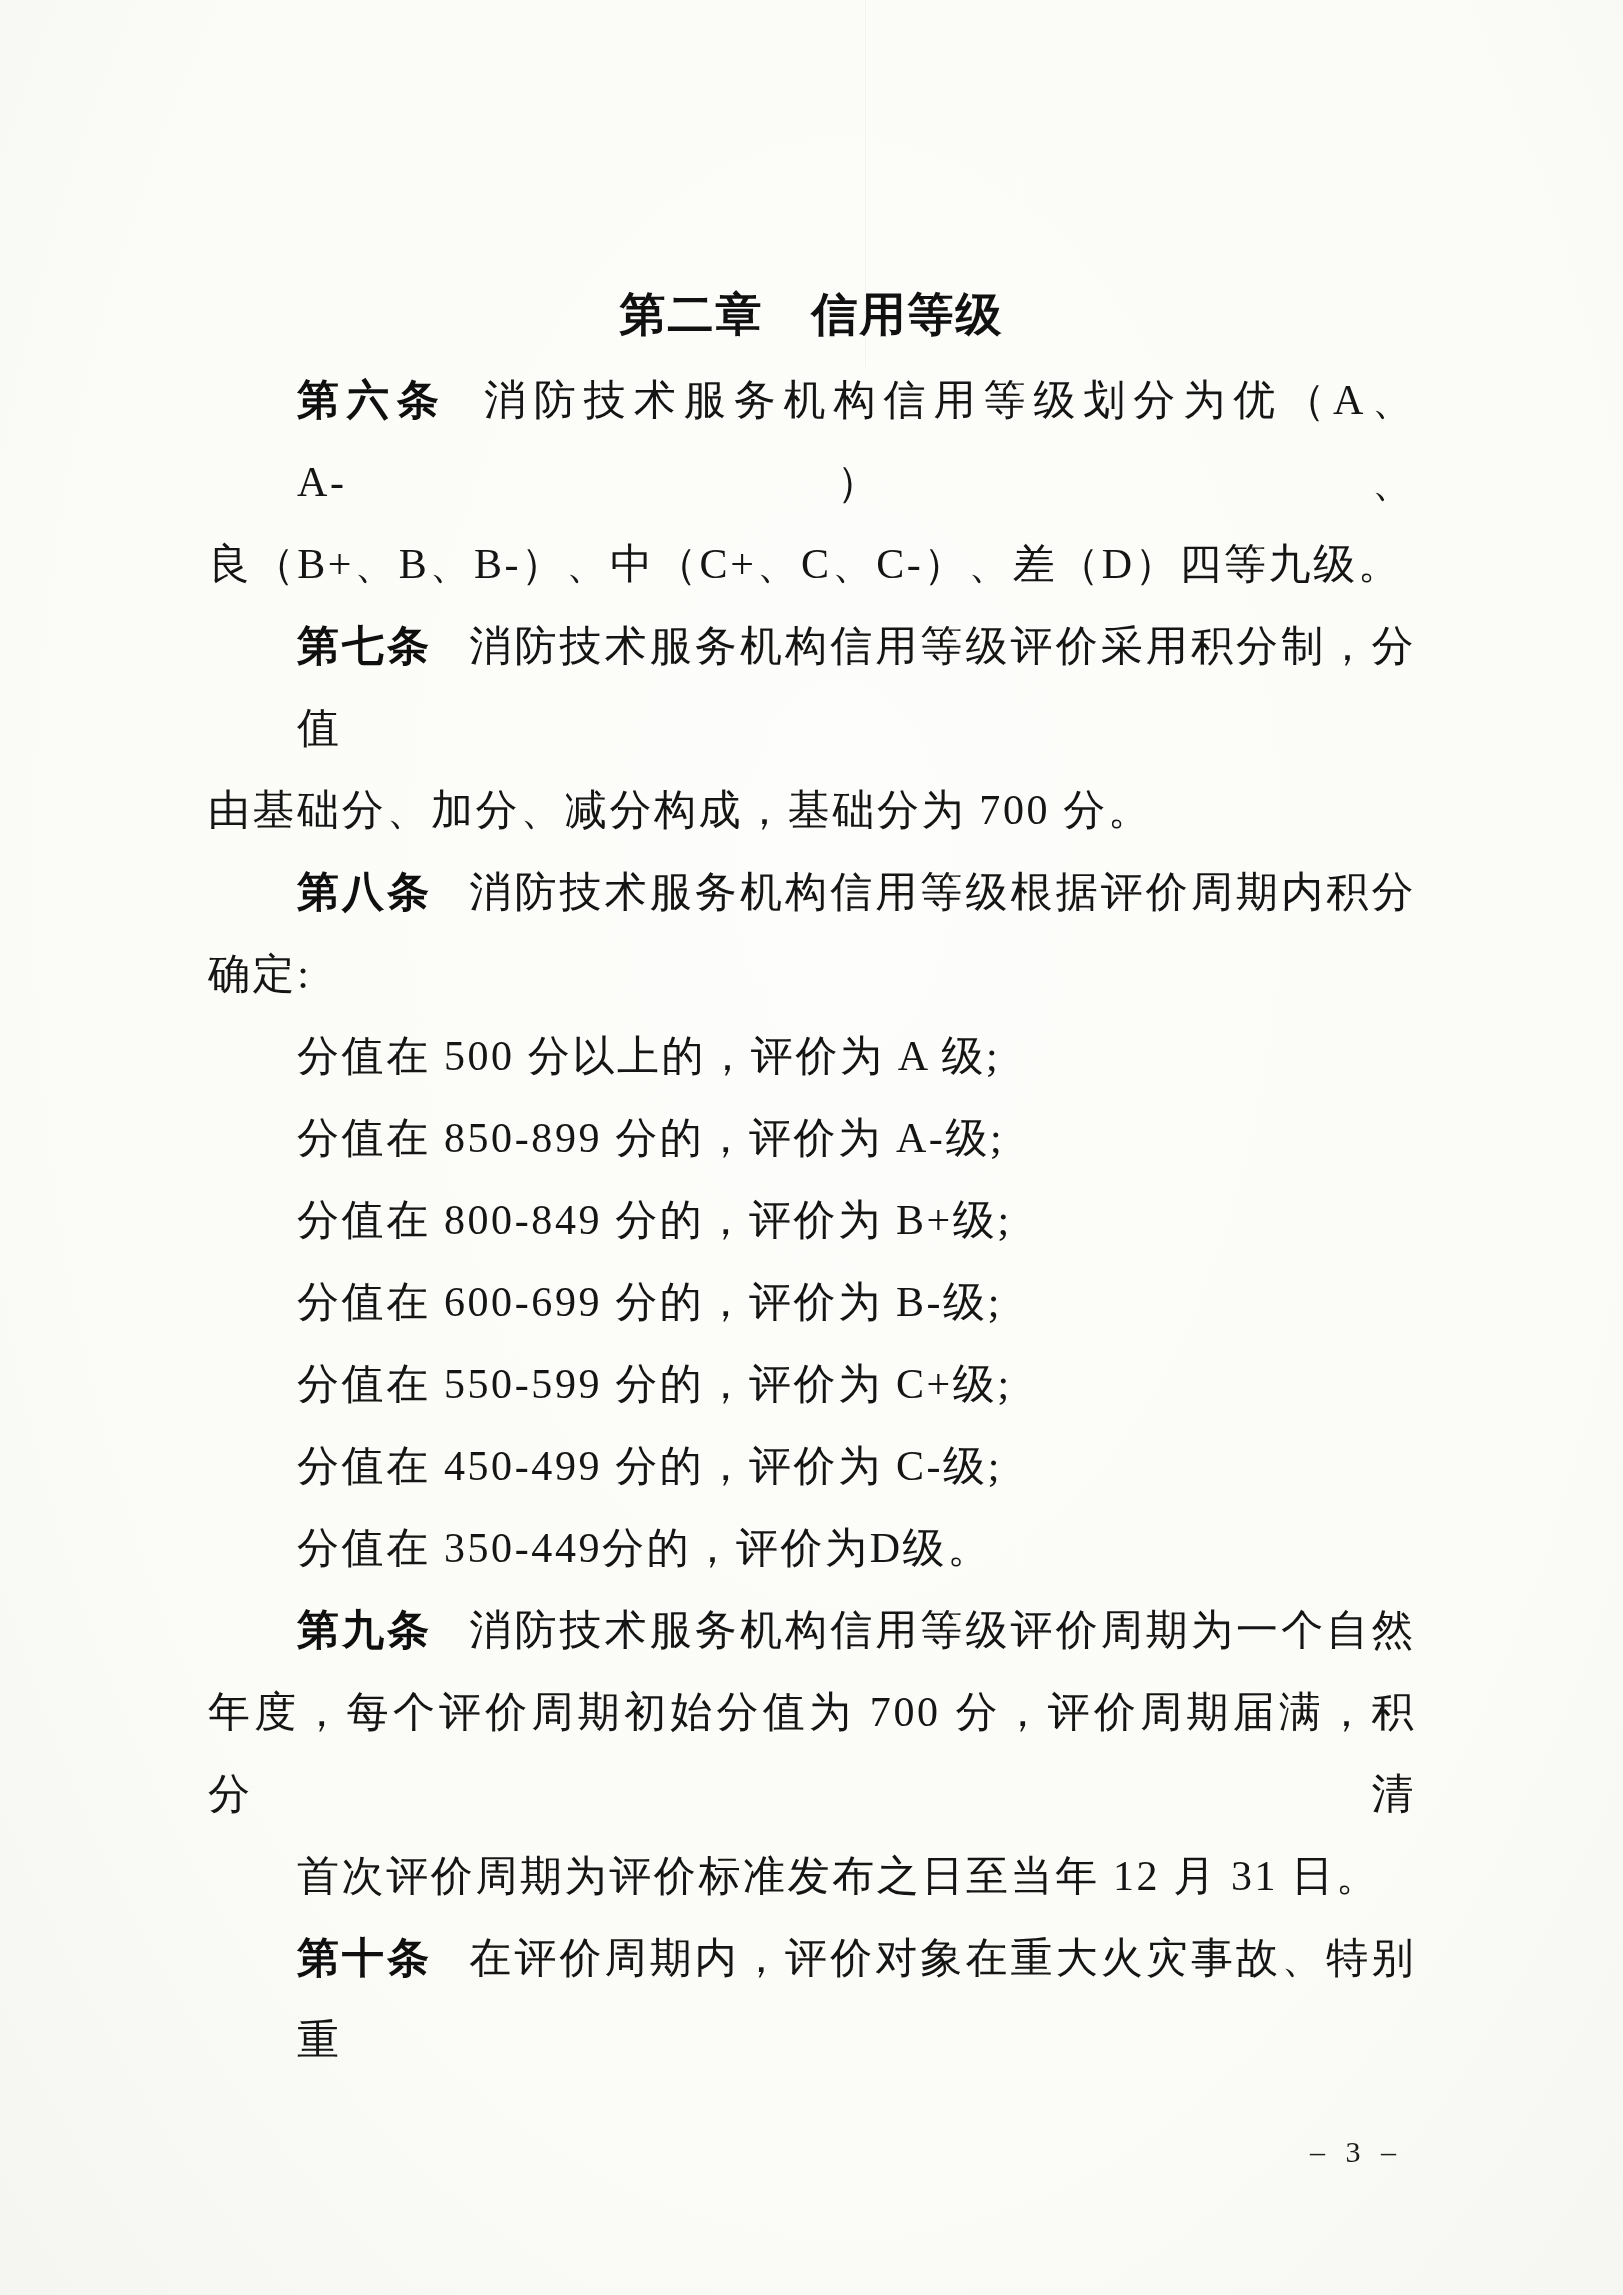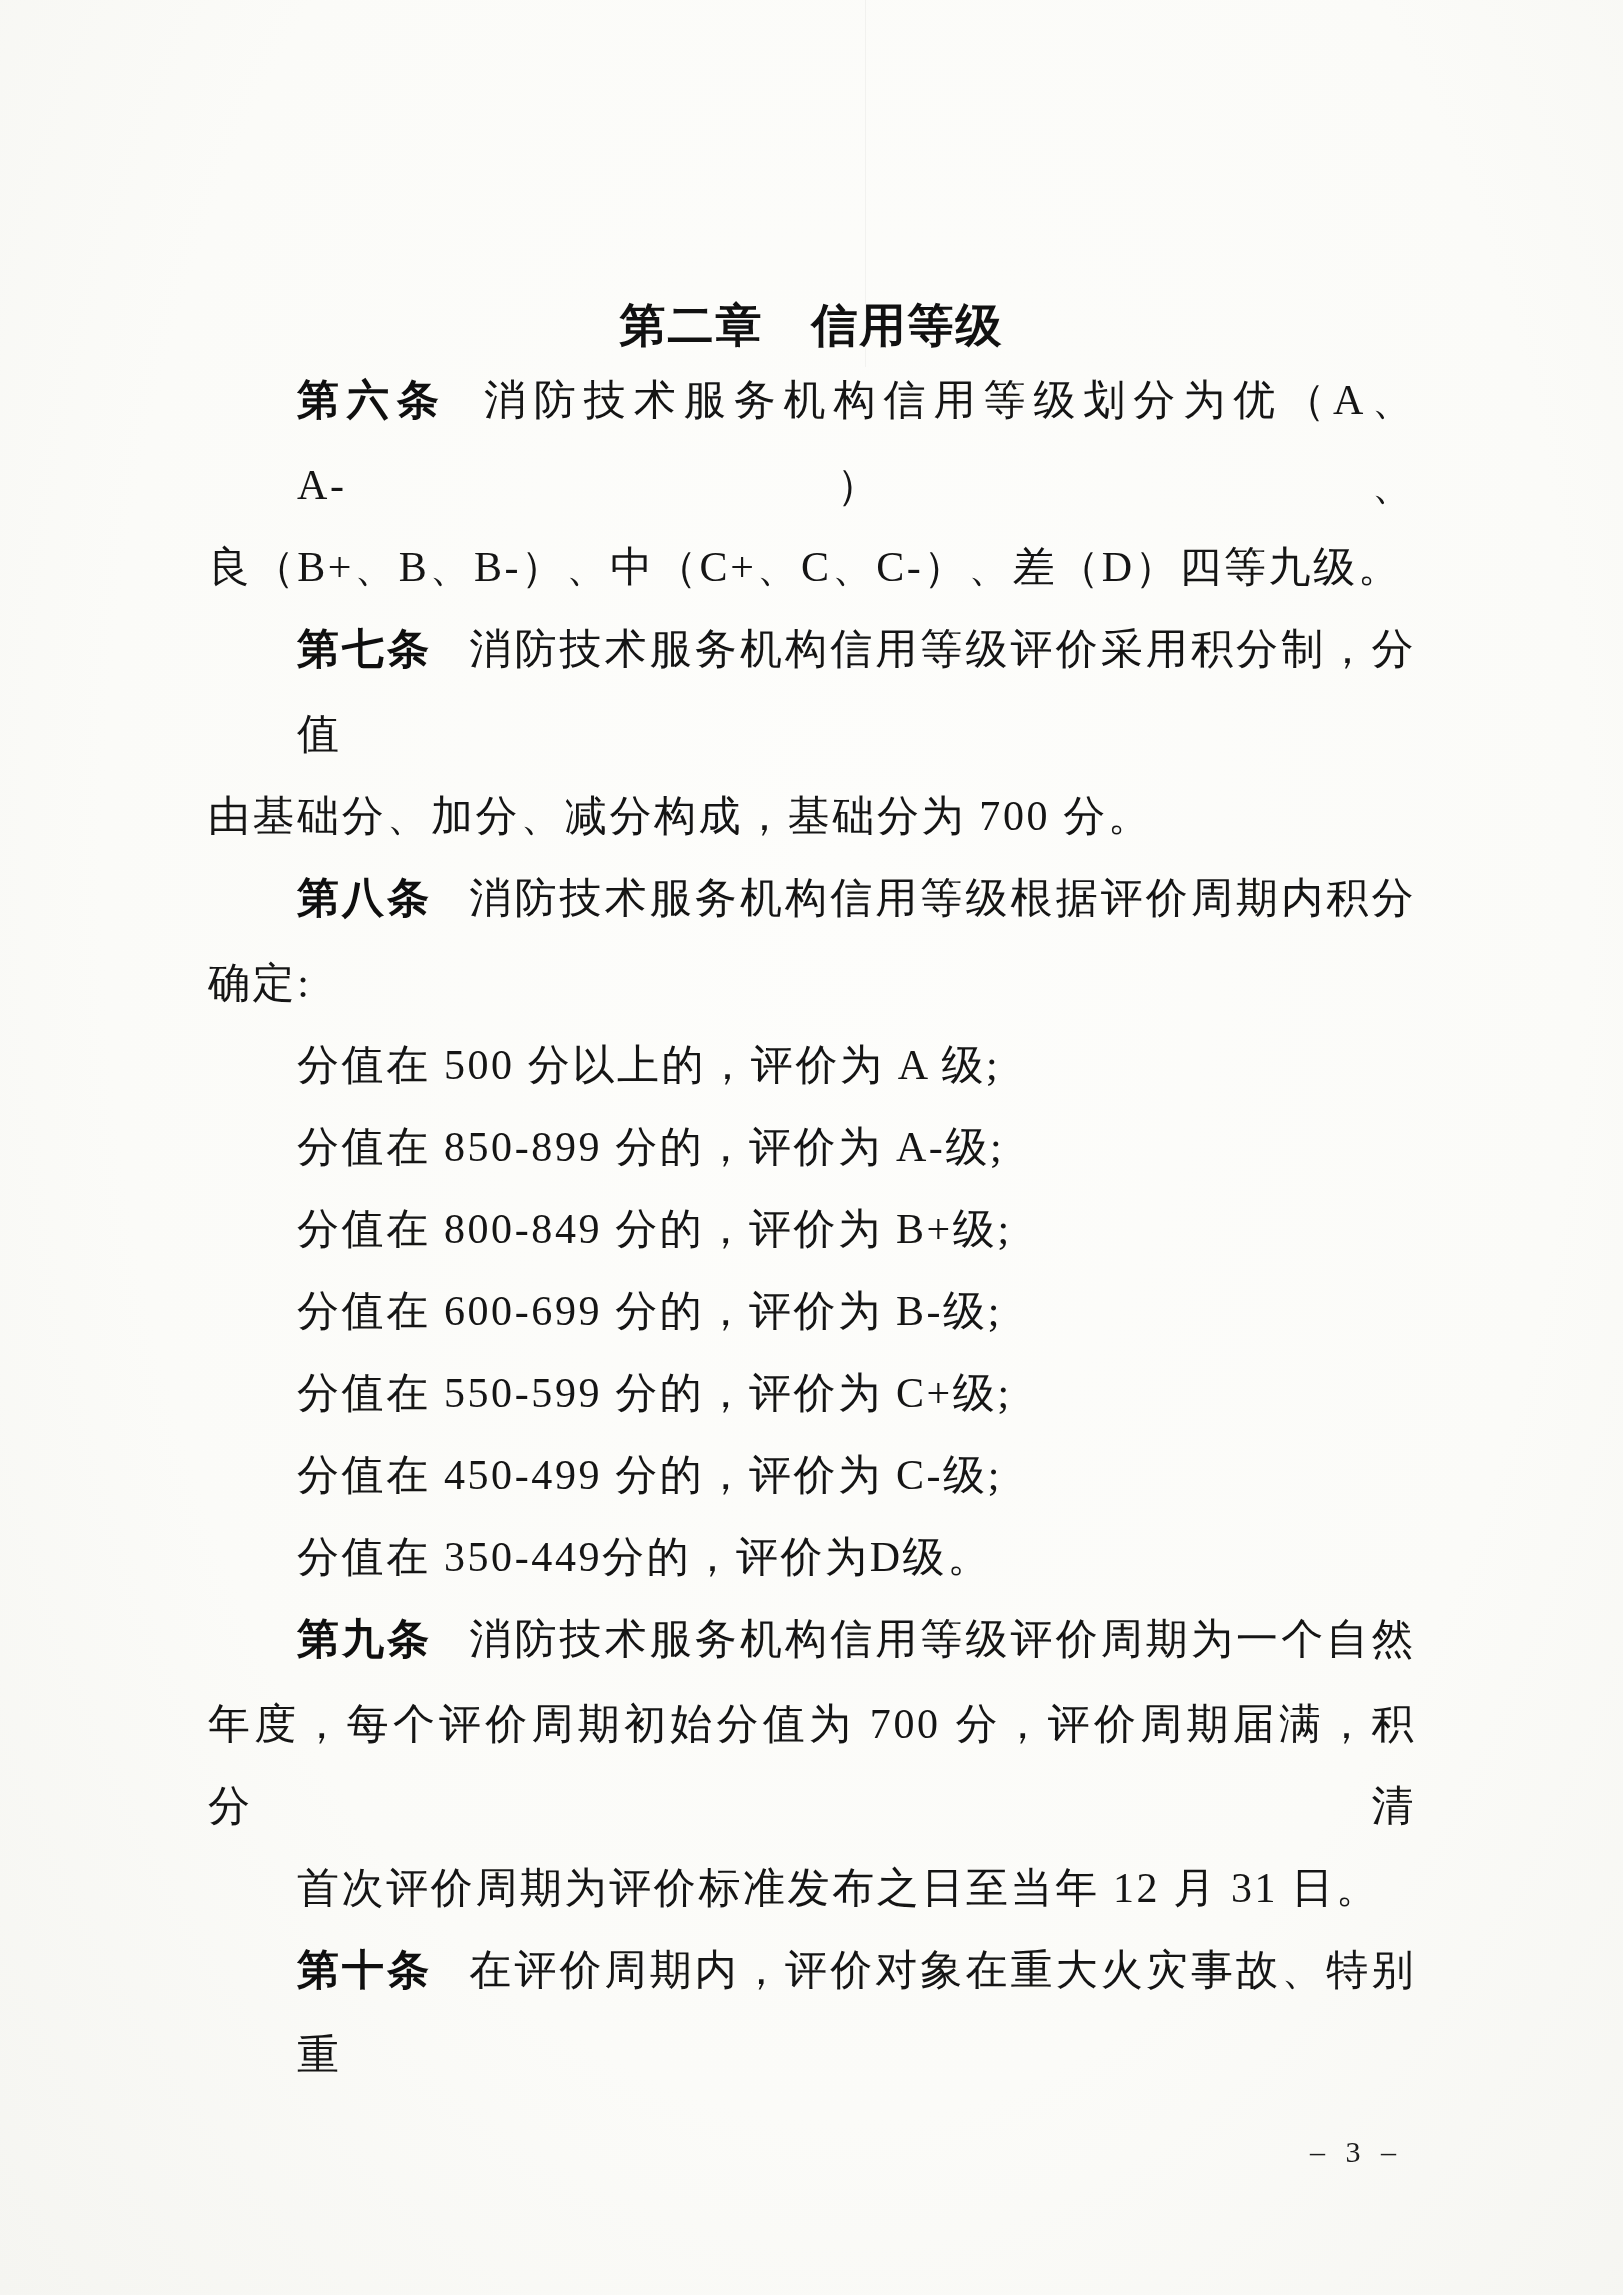--- a/index.html
+++ b/index.html
@@ -21,21 +21,21 @@
   .scan-line {
     position: absolute;
     left: 865px;
     top: 0;
     width: 1.3px;
     height: 367px;
     background: rgba(60,60,60,0.05);
   }
   .chapter-title {
     position: absolute;
-    top: 295px;
+    top: 284px;
     left: 0;
     width: 100%;
     text-align: center;
     font-family: "Liberation Sans", "DejaVu Sans", sans-serif;
     font-weight: 700;
     font-size: 46px;
     letter-spacing: 2px;
     color: #111;
   }
   .body-text {
@@ -55,21 +55,21 @@
   .line.indent {
     padding-left: 89px;
   }
   .line.full {
     white-space: normal;
     text-align: justify;
     text-align-last: justify;
     text-justify: inter-character;
   }
   .label {
-    font-family: Liberation Mono, monospace;
+    font-family: Liberation Sans, sans-serif;
     font-weight: 700;
     margin-right: 37px;
     color: #0f0f0f;
   }
   .page-number {
     position: absolute;
     top: 2135px;
     left: 1310px;
     font-family: "Liberation Serif", "DejaVu Serif", serif;
     font-size: 30px;

